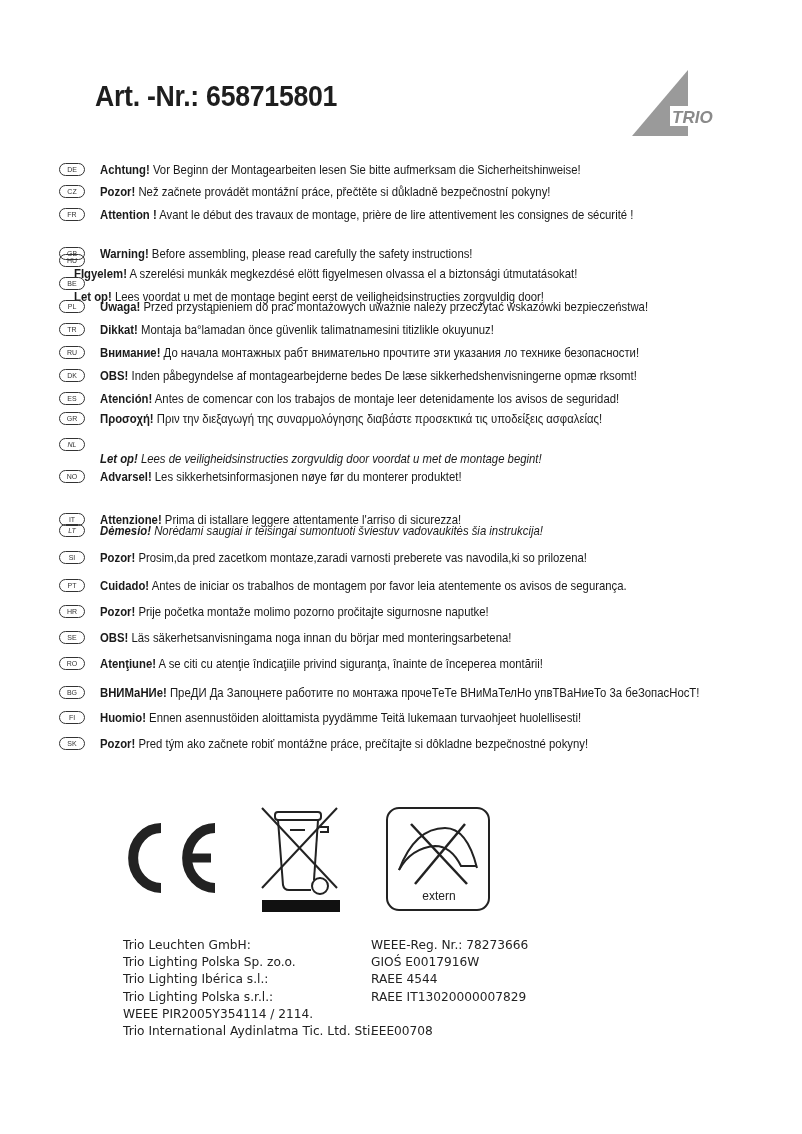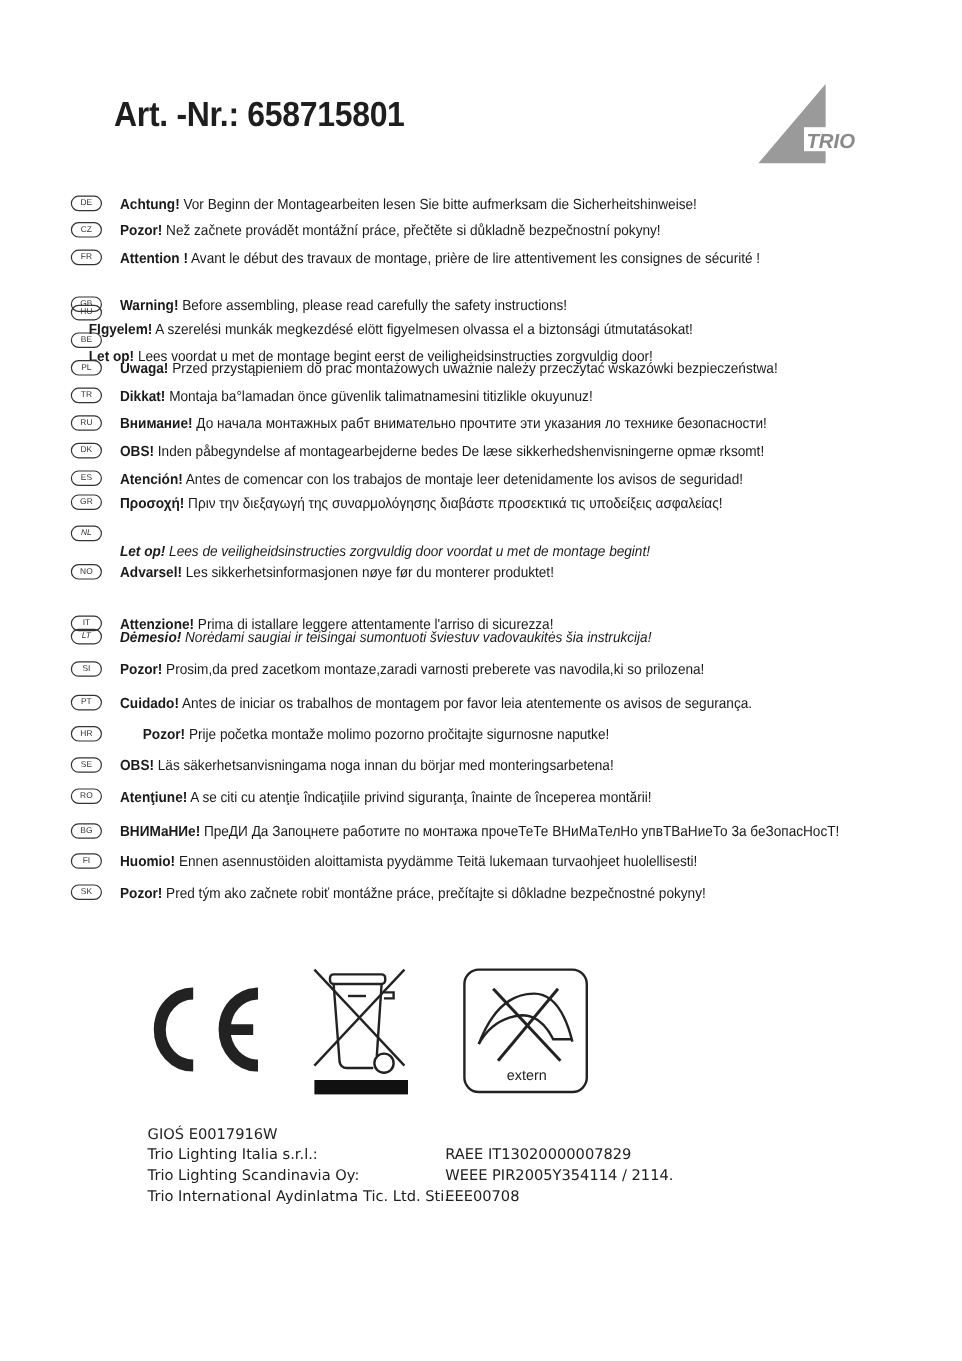--- a/index.html
+++ b/index.html
@@ -96,21 +96,21 @@
       <span class="wtext"><b>Dėmesio!</b><span> Norėdami saugiai ir teisingai sumontuoti šviestuv vadovaukitės šia instrukcija!</span></span>
     </div>
     <div class="warn-row" style="top: 388px;">
       <span class="flag">SI</span>
       <span class="wtext"><b>Pozor!</b><span> Prosim,da pred zacetkom montaze,zaradi varnosti preberete vas navodila,ki so prilozena!</span></span>
     </div>
     <div class="warn-row" style="top: 416px;">
       <span class="flag">PT</span>
       <span class="wtext"><b>Cuidado!</b><span> Antes de iniciar os trabalhos de montagem por favor leia atentemente os avisos de segurança.</span></span>
     </div>
-    <div class="warn-row" style="top: 442px; gap: 19px;">
+    <div class="warn-row" style="top: 442px;">
       <span class="flag">HR</span>
       <span class="wtext"><b>Pozor!</b><span> Prije početka montaže molimo pozorno pročitajte sigurnosne naputke!</span></span>
     </div>
     <div class="warn-row" style="top: 468px;">
       <span class="flag">SE</span>
       <span class="wtext"><b>OBS!</b><span> Läs säkerhetsanvisningama noga innan du börjar med monteringsarbetena!</span></span>
     </div>
     <div class="warn-row" style="top: 494px;">
       <span class="flag">RO</span>
       <span class="wtext"><b>Atenţiune!</b><span> A se citi cu atenţie îndicaţiile privind siguranţa, înainte de începerea montării!</span></span>
@@ -153,27 +153,35 @@
       <path d="M284,70 Q296,48 320,46 Q336,46 346,66 L362,66" fill="none" stroke="#222" stroke-width="2"></path>
       <line x1="296" y1="24" x2="352" y2="84" stroke="#222" stroke-width="2.5"></line>
       <line x1="350" y1="24" x2="300" y2="84" stroke="#222" stroke-width="2.5"></line>
       <text x="324" y="100" text-anchor="middle" font-family="Liberation Sans, sans-serif" font-size="12" fill="#222">extern</text>
     </g>
   </svg>
 </div>
 
 <div class="footer" id="footer">
     <div class="frow">
+      <span class="fcomp">Trio Leuchten GmbH:</span>
+      <span class="freg">WEEE-Reg. Nr.: 78273666</span>
+    </div>
+    <div class="frow">
+      <span class="fcomp">Trio Lighting Polska Sp. zo.o.</span>
       <span class="freg">GIOŚ E0017916W</span>
     </div>
     <div class="frow">
-      <span class="fcomp">Trio Lighting Italia s.r.l.:</span>
+      <span class="fcomp">Trio Lighting Ibérica s.l.:</span>
+      <span class="freg">RAEE 4544</span>
+    </div>
+    <div class="frow">
+      <span class="fcomp">Trio Lighting Polska s.r.l.:</span>
       <span class="freg">RAEE IT13020000007829</span>
     </div>
     <div class="frow">
-      <span class="fcomp">Trio Lighting Scandinavia Oy:</span>
       <span class="freg">WEEE PIR2005Y354114 / 2114.</span>
     </div>
     <div class="frow">
       <span class="fcomp">Trio International Aydinlatma Tic. Ltd. Sti.</span>
       <span class="freg">EEE00708</span>
     </div>
   </div>
 
 </body></html>

